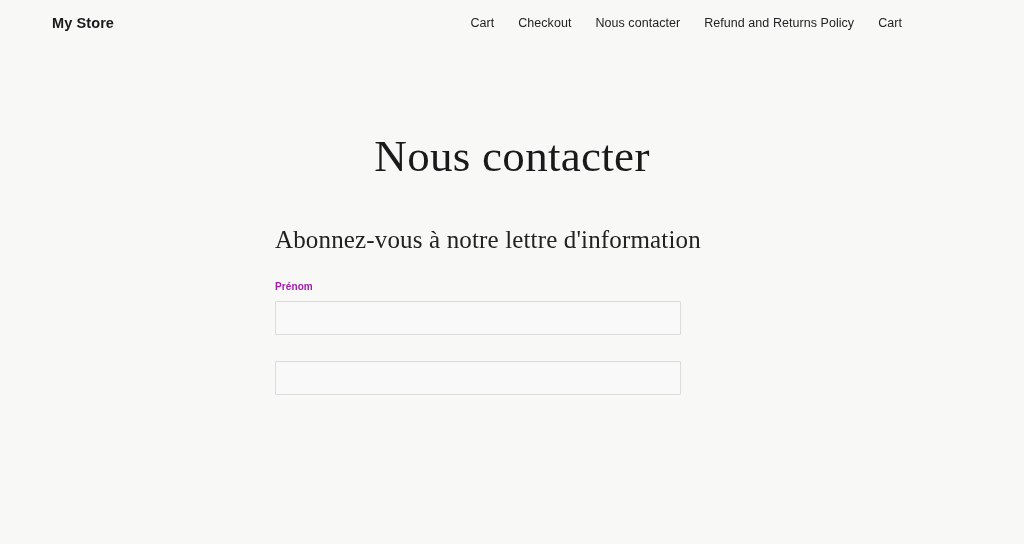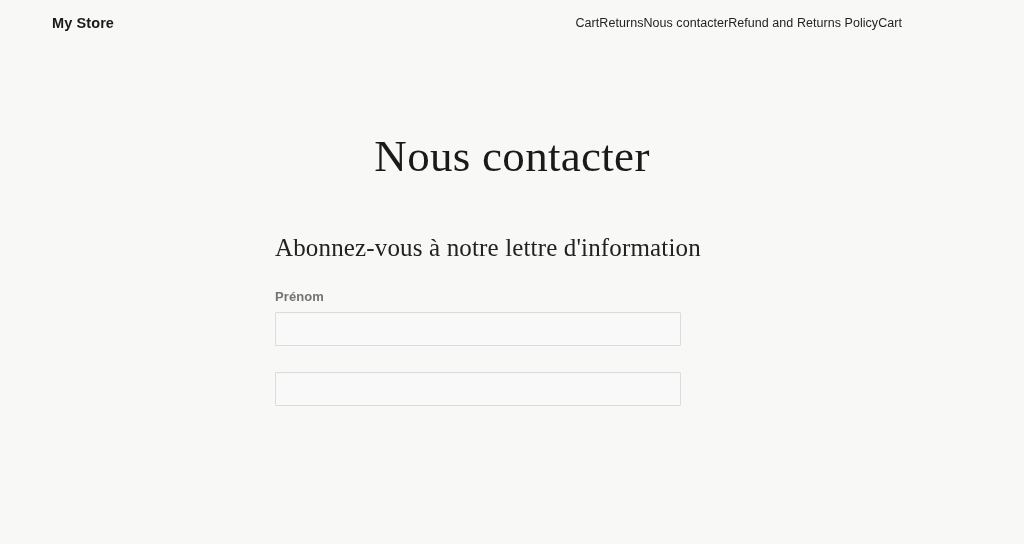--- a/index.html
+++ b/index.html
@@ -44,20 +44,21 @@
     letter-spacing: 0.1px;
     color: #1a1a1a;
     line-height: 1;
     text-decoration: none;
     white-space: nowrap;
   }
 
   .main-nav {
     display: flex;
     align-items: flex-start;
+    gap: 24px;
   }
 
   .nav-link {
     font-family: "Liberation Sans", sans-serif;
     font-size: 12.5px;
     font-weight: 400;
     color: #232323;
     line-height: 1;
     text-decoration: none;
     white-space: nowrap;
@@ -82,21 +83,21 @@
     font-family: "Liberation Serif", serif;
     font-size: 45px;
     font-weight: 400;
     letter-spacing: 0.3px;
     color: #1a1a1a;
     line-height: 1.15;
   }
 
   .form-block {
     position: absolute;
-    top: 232px;
+    top: 224px;
     left: 275px;
     width: 406px;
   }
 
   .form-subtitle {
     margin: 0;
     font-family: "Liberation Serif", serif;
     font-size: 25px;
     font-weight: 400;
     color: #222222;
@@ -108,23 +109,23 @@
   .field {
     margin-top: 26px;
   }
   .field:first-of-type {
     margin-top: 27px;
   }
 
   .field-label {
     display: block;
     font-family: "Liberation Sans", sans-serif;
-    font-size: 13px;
+    font-size: 10px;
     font-weight: 700;
-    color: #737373;
+    color: #a21caf;
     line-height: 1;
     letter-spacing: 0.1px;
     margin-bottom: 9px;
   }
 
   .field-input {
     display: block;
     width: 406px;
     height: 34px;
     box-sizing: border-box;
@@ -145,21 +146,21 @@
 </head>
 <body>
 
 <div class="page">
 
   <header class="site-header">
     <a class="site-logo" href="#">My Store</a>
 
     <nav class="main-nav">
       <a class="nav-link" href="#">Cart</a>
-      <a class="nav-link" href="#">Returns</a>
+      <a class="nav-link" href="#">Checkout</a>
       <a class="nav-link" href="#">Nous contacter</a>
       <a class="nav-link" href="#">Refund and Returns Policy</a>
       <a class="nav-link" href="#">Cart</a>
     </nav>
   </header>
 
   <main class="content">
 
     <h1 class="page-title">Nous contacter</h1>
 

